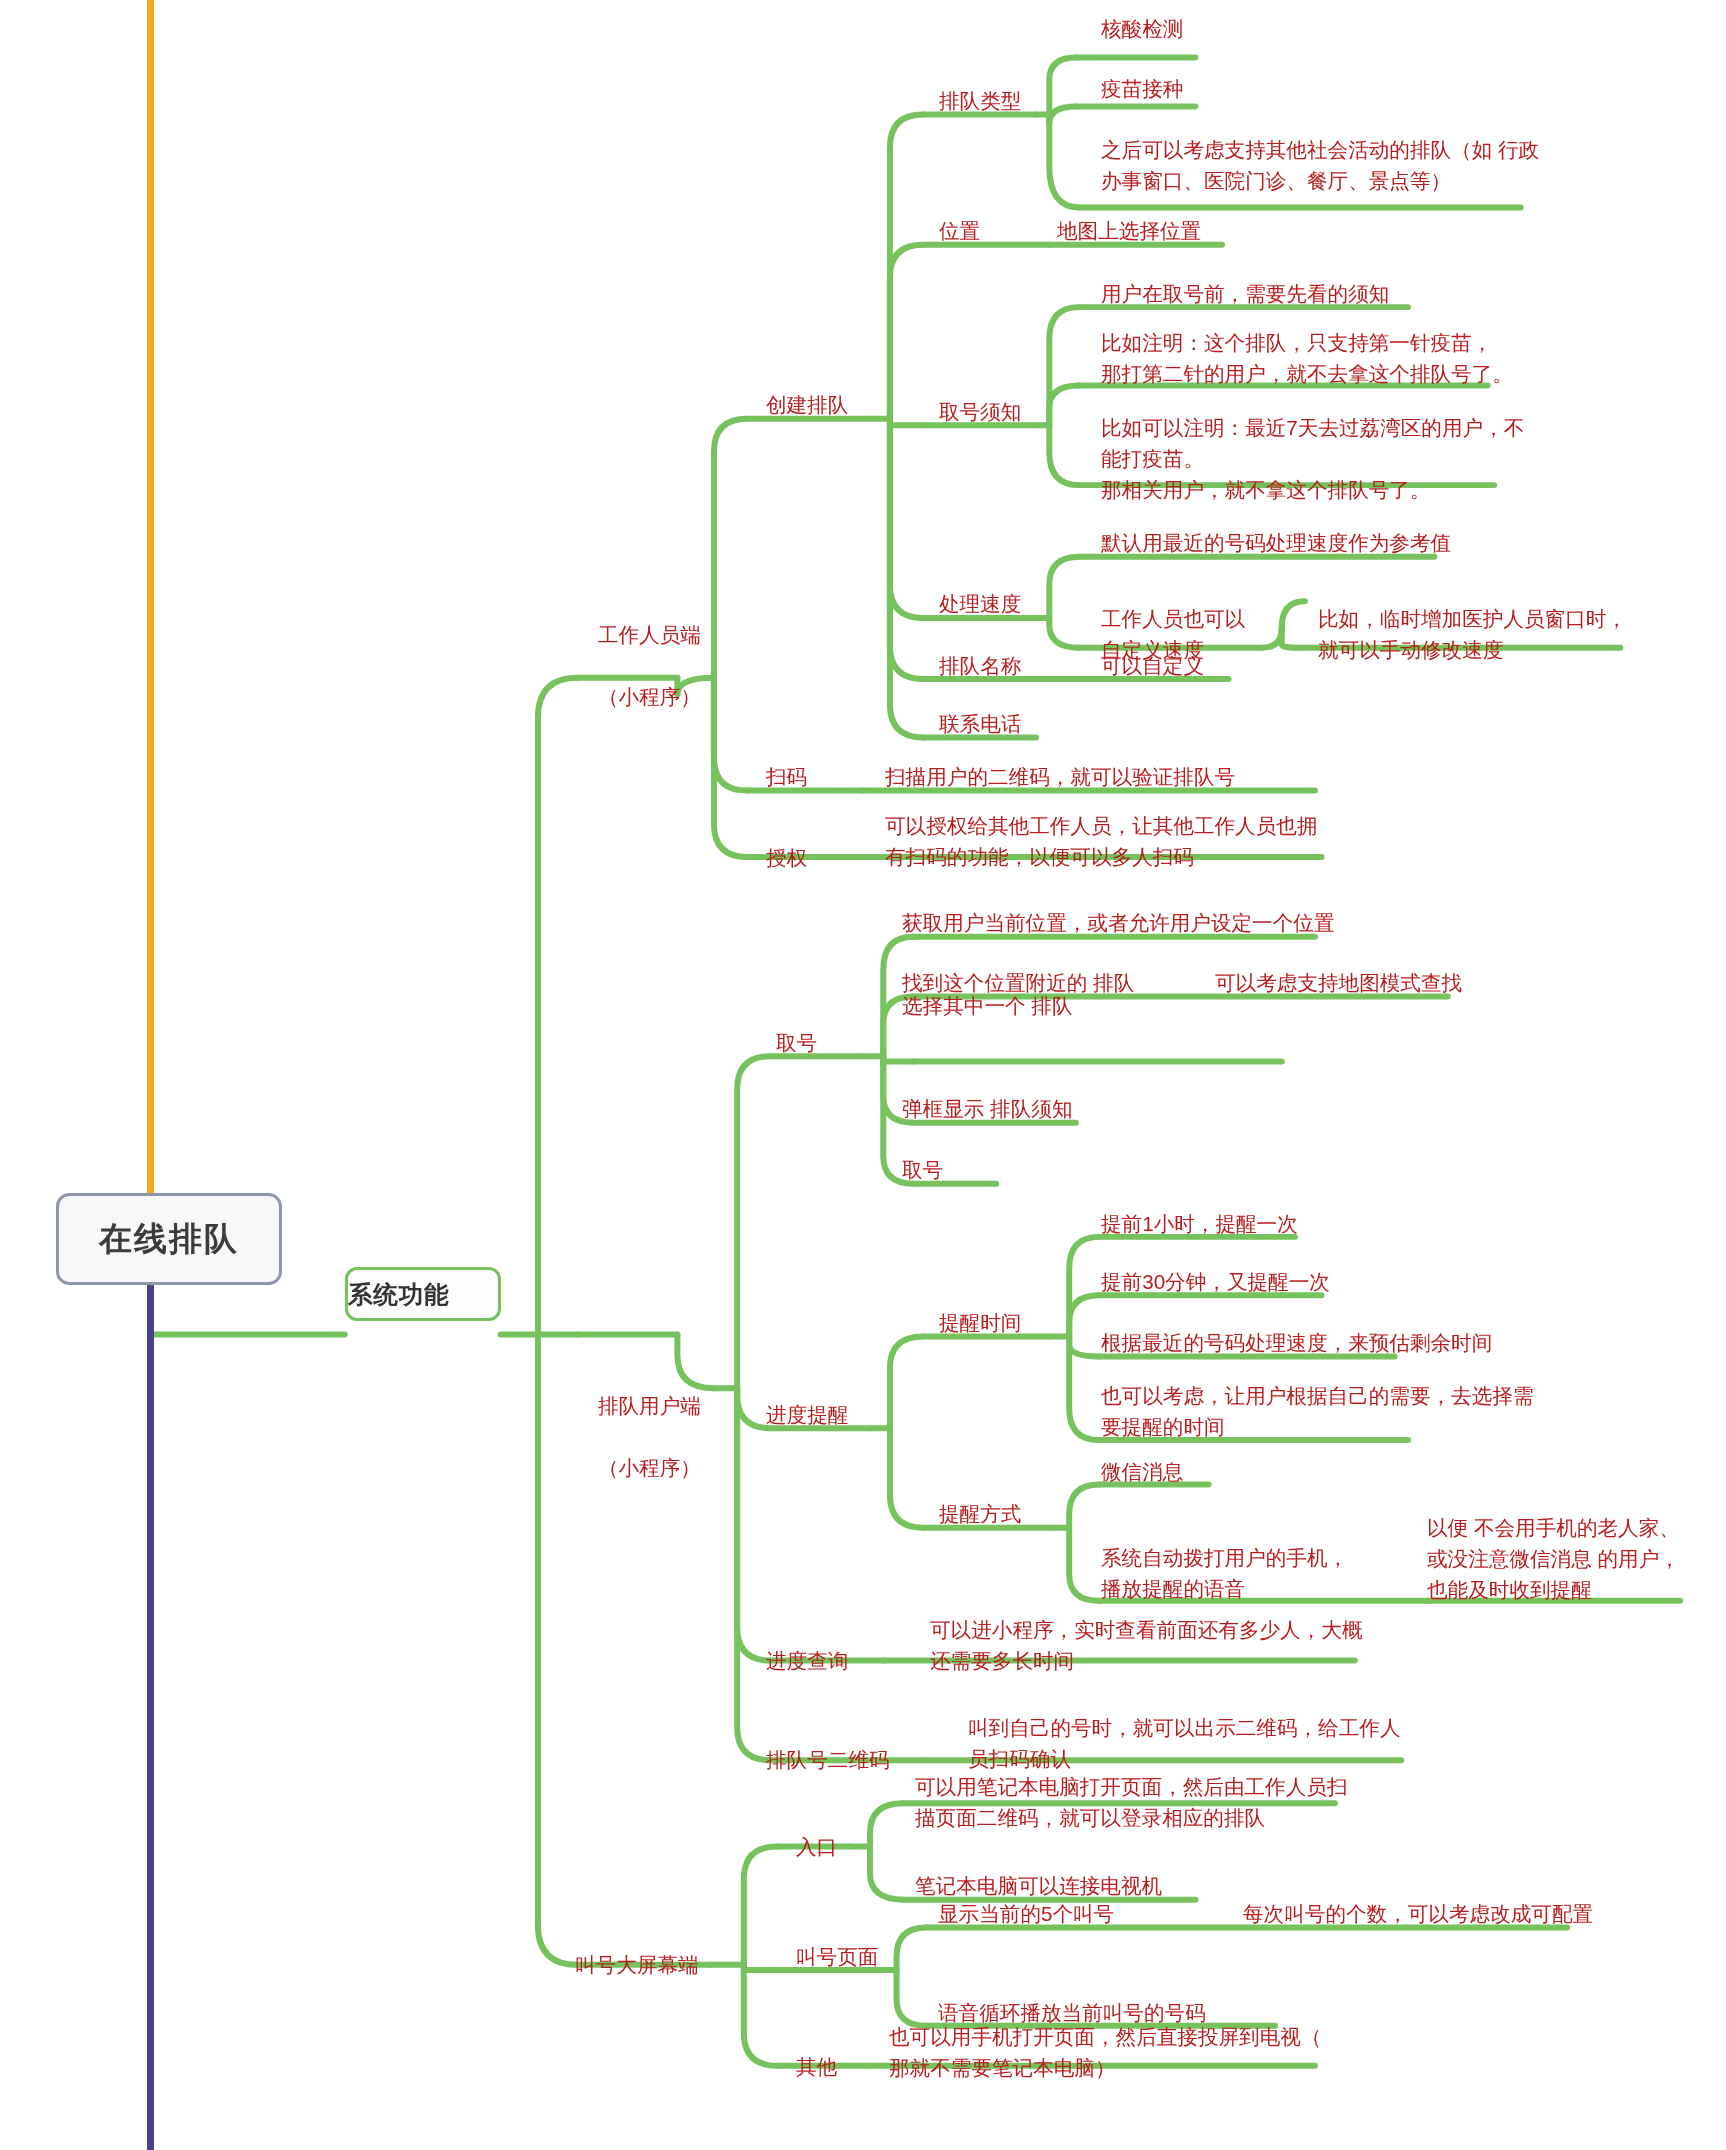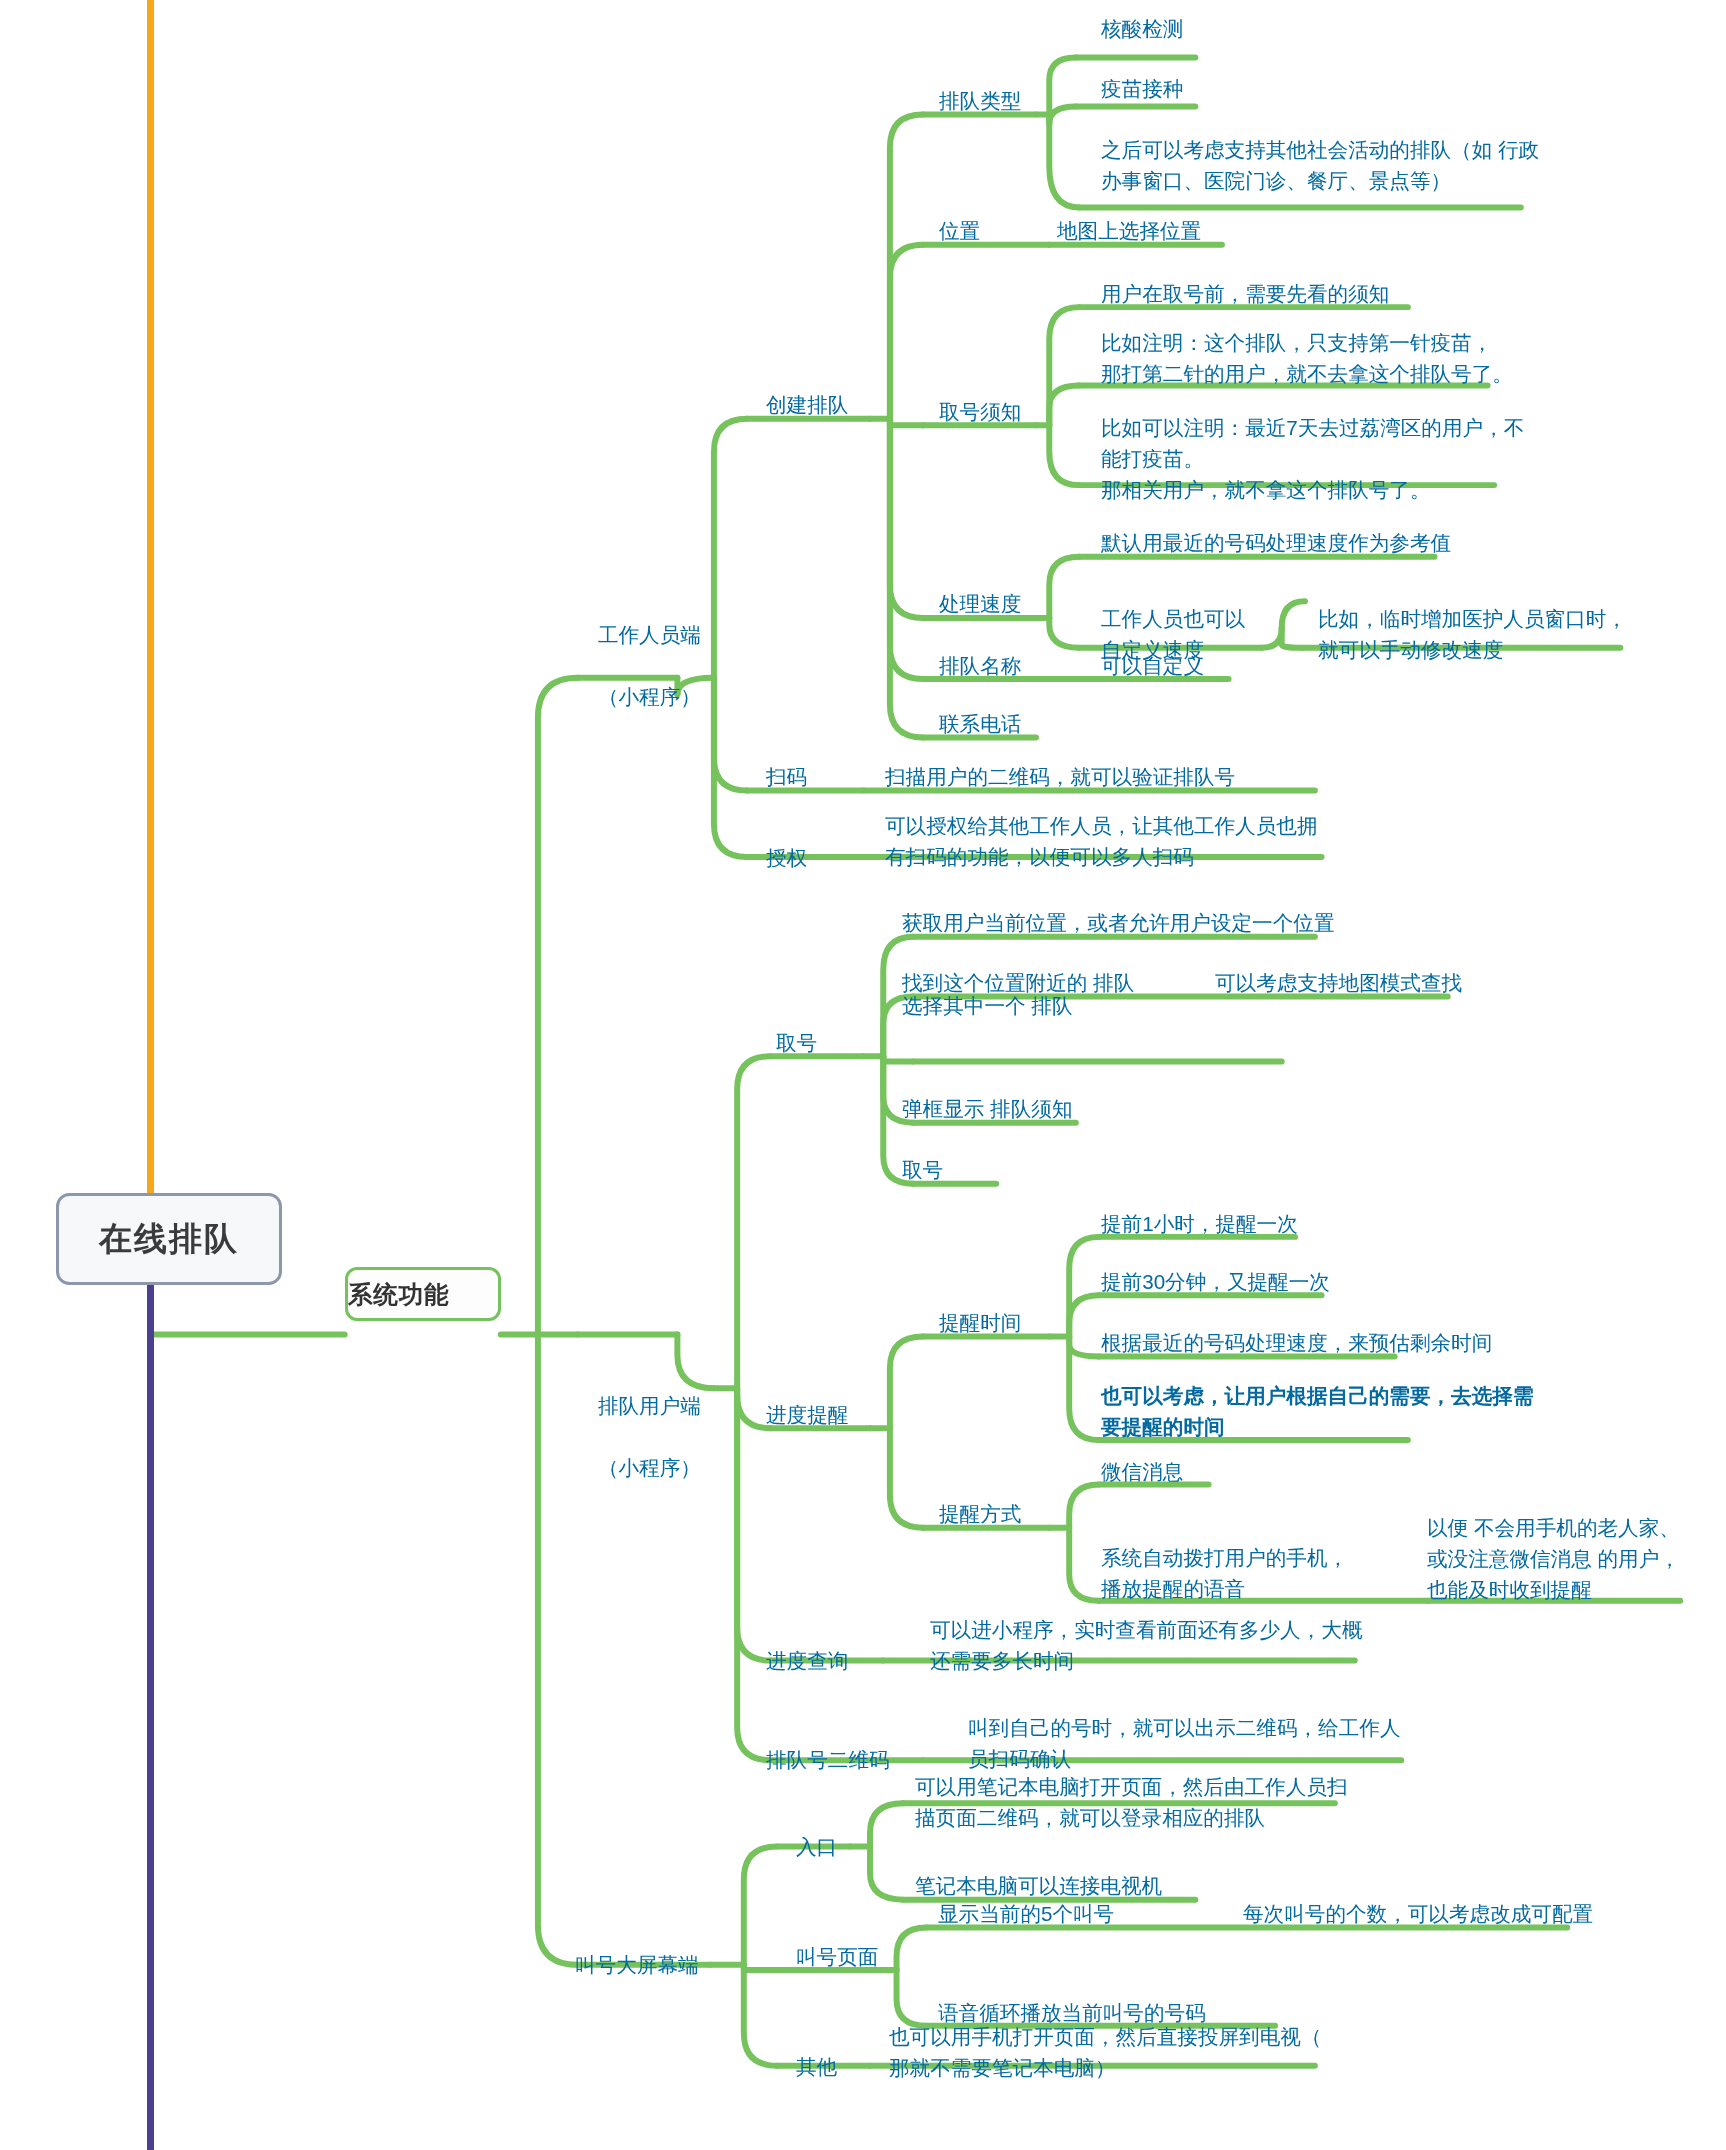--- a/index.html
+++ b/index.html
@@ -19,21 +19,21 @@
     position:absolute;
     left:0;top:0;
     width:1726px;
     height:2151px;
     pointer-events:none;
   }
   .lbl{
     position:absolute;
     font-size:20.6px;
     line-height:31px;
-    color:#0369a1;
+    color:#b91c1c;
     white-space:pre;
     letter-spacing:0px;
   }
   
   #root-node{
     position:absolute;
     left:56px;
     top:1193px;
     width:226px;
     height:92px;
@@ -304,21 +304,21 @@
   <div class="lbl" style="left:902px;top:990px;">选择其中一个 排队</div>
   <div class="lbl" style="left:902px;top:1093px;">弹框显示 排队须知</div>
   <div class="lbl" style="left:902px;top:1154px;">取号</div>
 
   <div class="lbl" style="left:766px;top:1399px;">进度提醒</div>
 
   <div class="lbl" style="left:939px;top:1307px;">提醒时间</div>
   <div class="lbl" style="left:1101px;top:1208px;">提前1小时，提醒一次</div>
   <div class="lbl" style="left:1101px;top:1266px;">提前30分钟，又提醒一次</div>
   <div class="lbl" style="left:1101px;top:1327px;">根据最近的号码处理速度，来预估剩余时间</div>
-  <div class="lbl" style="left:1101px;top:1380px;font-weight:bold;">也可以考虑，让用户根据自己的需要，去选择需
+  <div class="lbl" style="left:1101px;top:1380px;">也可以考虑，让用户根据自己的需要，去选择需
 要提醒的时间</div>
 
   <div class="lbl" style="left:939px;top:1498px;">提醒方式</div>
   <div class="lbl" style="left:1101px;top:1456px;">微信消息</div>
   <div class="lbl" style="left:1427px;top:1512px;">以便 不会用手机的老人家、
 或没注意微信消息 的用户，
 也能及时收到提醒</div>
   <div class="lbl" style="left:1101px;top:1542px;">系统自动拨打用户的手机，
 播放提醒的语音</div>
 

